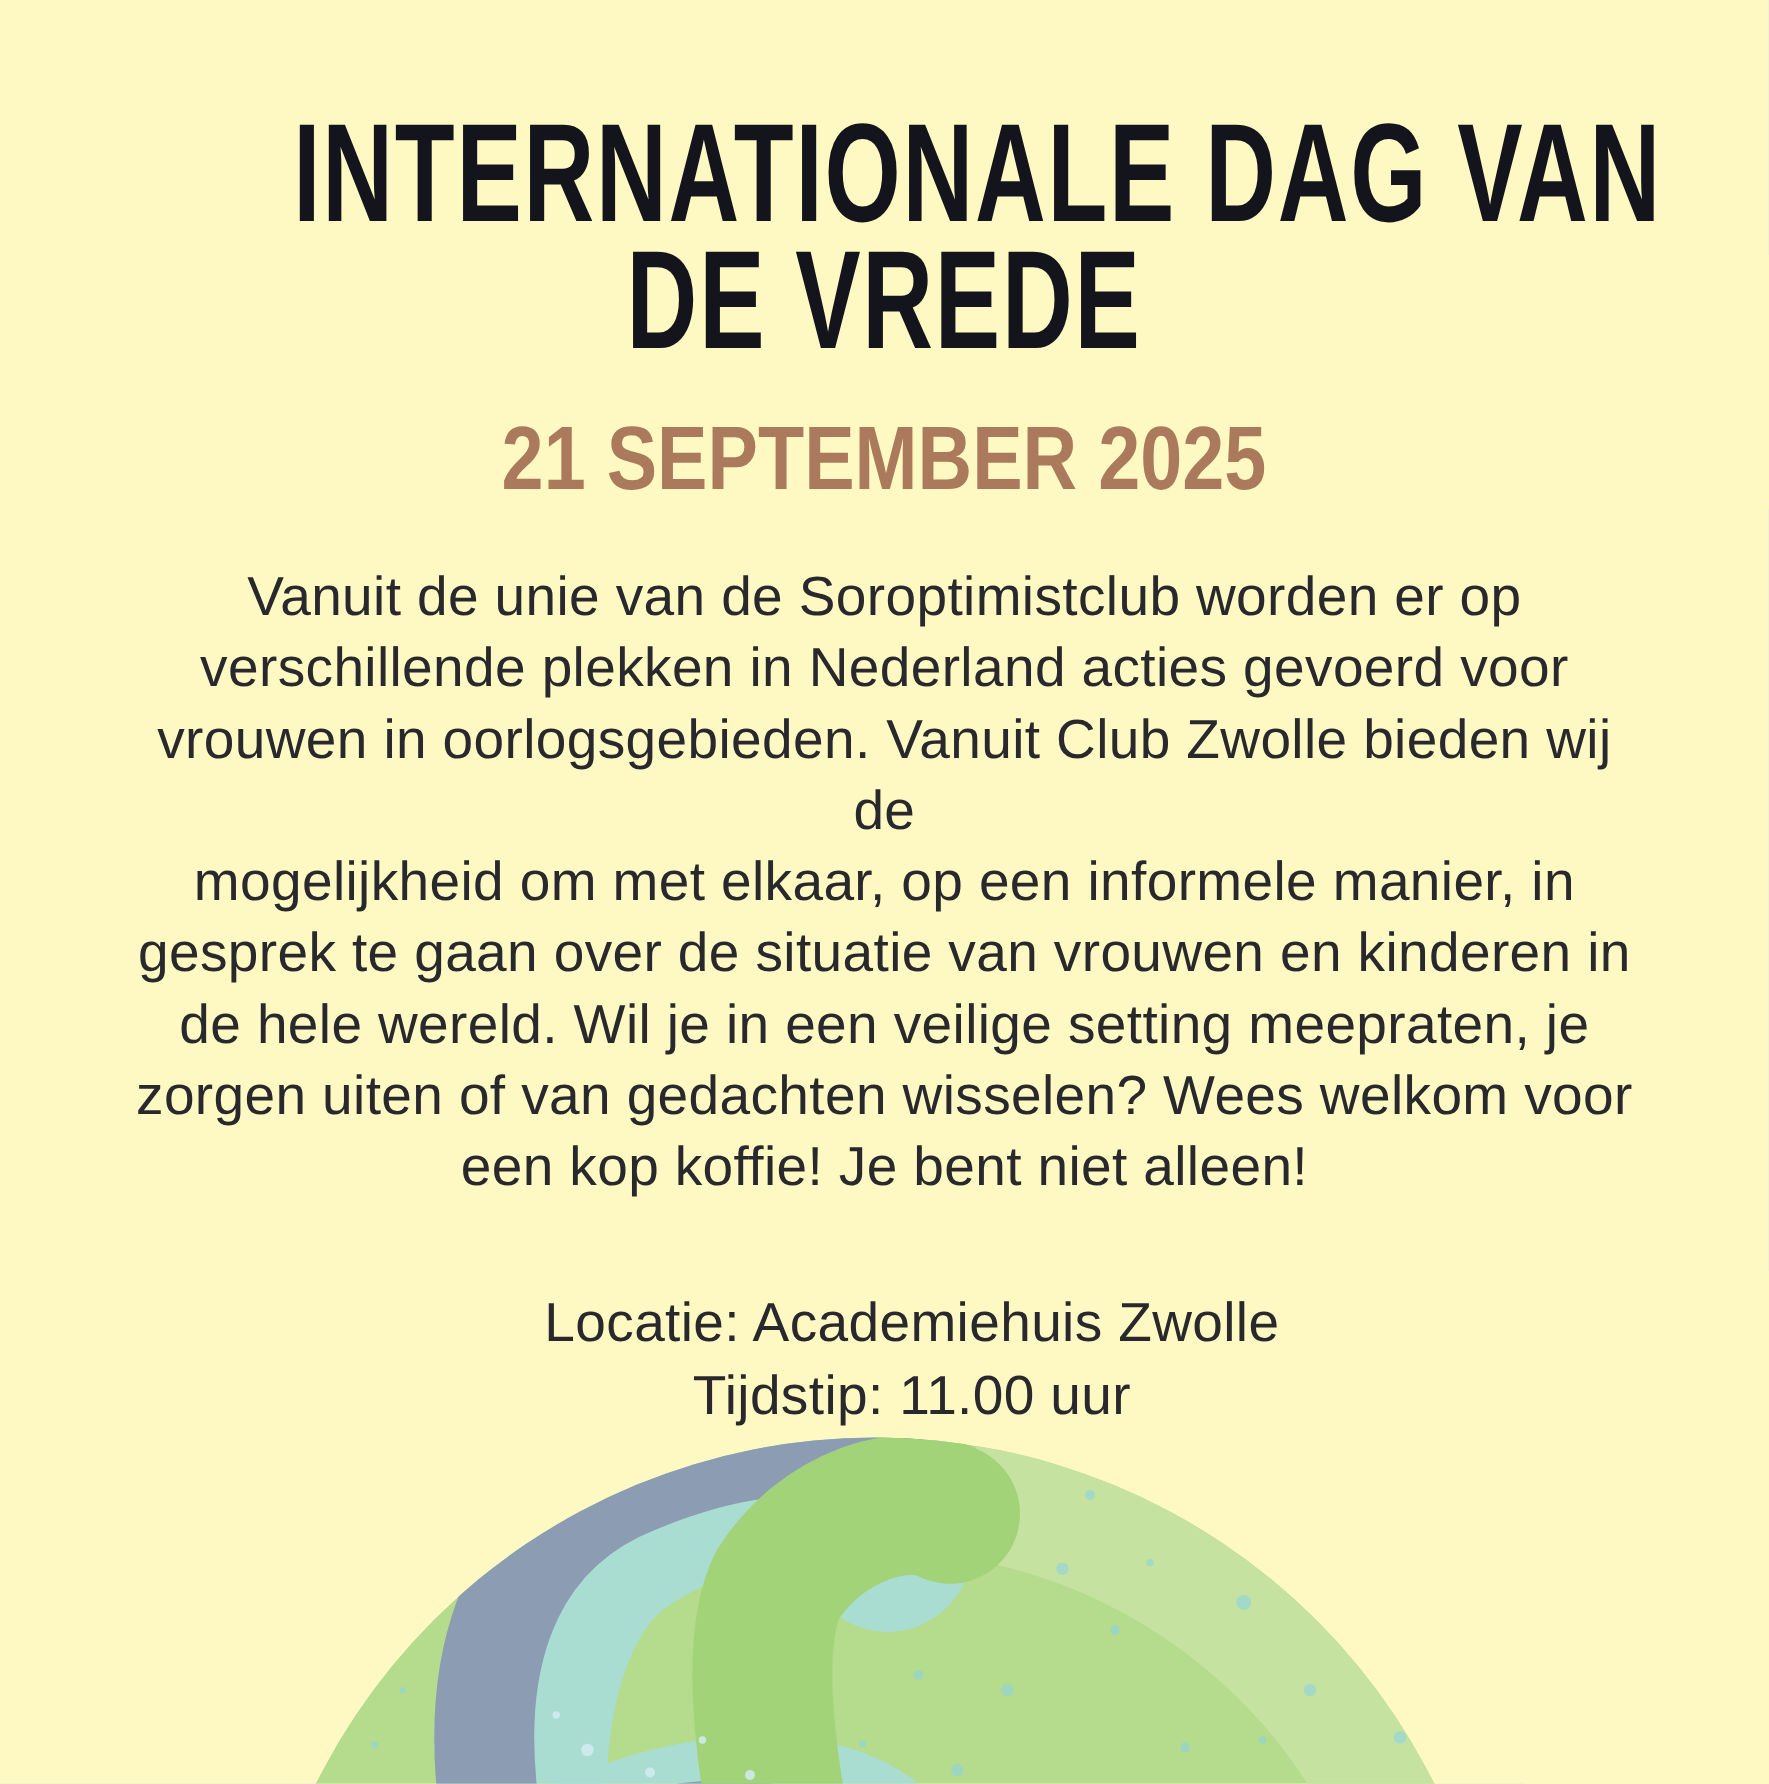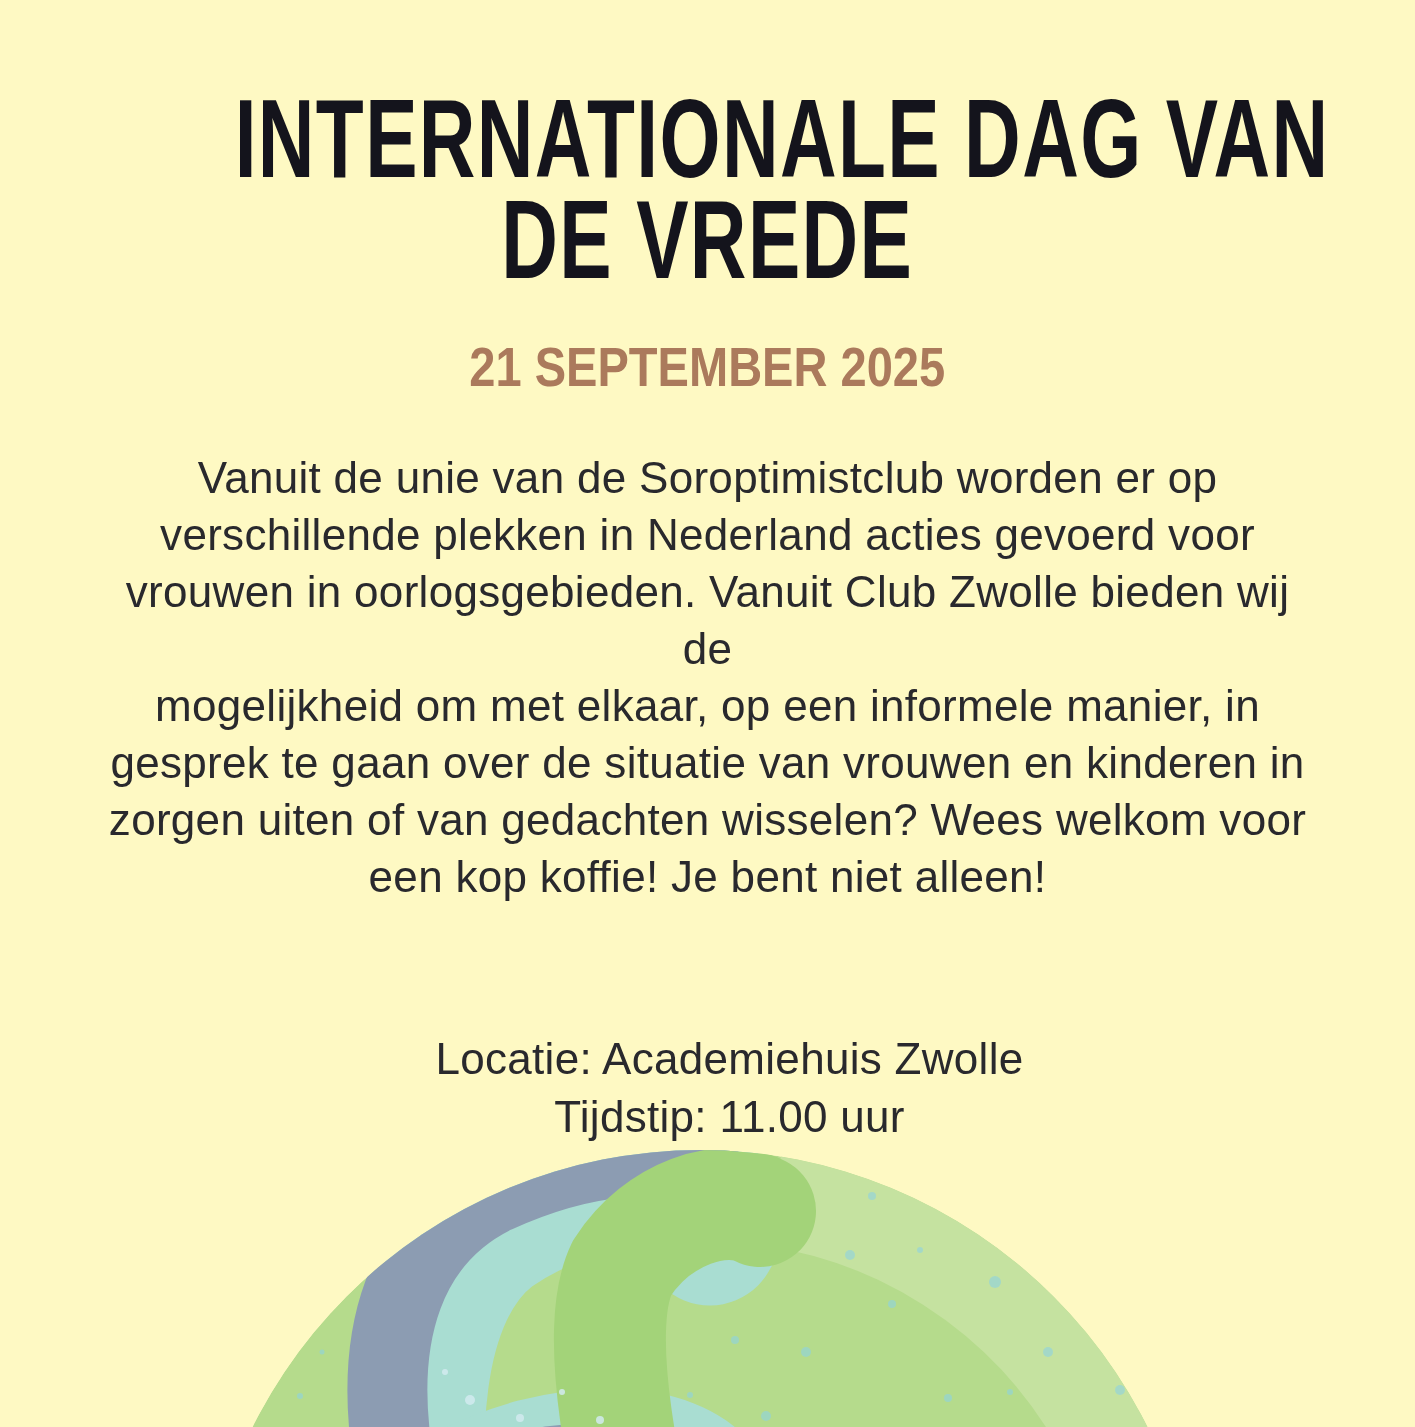--- a/index.html
+++ b/index.html
@@ -37,21 +37,21 @@
     transform: scaleX(0.70);
     transform-origin: 50% 50%;
   }
   
   .date-line {
     position: absolute;
     top: 326px;
     left: 0;
     width: 100%;
     text-align: center;
-    font-size: 56px;
+    font-size: 72px;
     line-height: 82px;
     font-weight: 700;
     color: #ab7a5c;
     white-space: nowrap;
   }
   .date-line > span {
     display: inline-block;
     transform: scaleX(0.84);
     transform-origin: 50% 50%;
   }
@@ -168,20 +168,21 @@
     <span>21 SEPTEMBER 2025</span>
   </div>
 
   <div class="paragraph">
     <span class="para-line">Vanuit de unie van de Soroptimistclub worden er op</span>
     <span class="para-line">verschillende plekken in Nederland acties gevoerd voor</span>
     <span class="para-line">vrouwen in oorlogsgebieden. Vanuit Club Zwolle bieden wij</span>
     <span class="para-line">de</span>
     <span class="para-line">mogelijkheid om met elkaar, op een informele manier, in</span>
     <span class="para-line">gesprek te gaan over de situatie van vrouwen en kinderen in</span>
+    <span class="para-line">de hele wereld. Wil je in een veilige setting meepraten, je</span>
     <span class="para-line">zorgen uiten of van gedachten wisselen? Wees welkom voor</span>
     <span class="para-line">een kop koffie! Je bent niet alleen!</span>
   </div>
 
   <div class="location-block">
     <span class="loc-line">Locatie: Academiehuis Zwolle</span>
     <span class="loc-line">Tijdstip: 11.00 uur</span>
   </div>
 
 </div>

